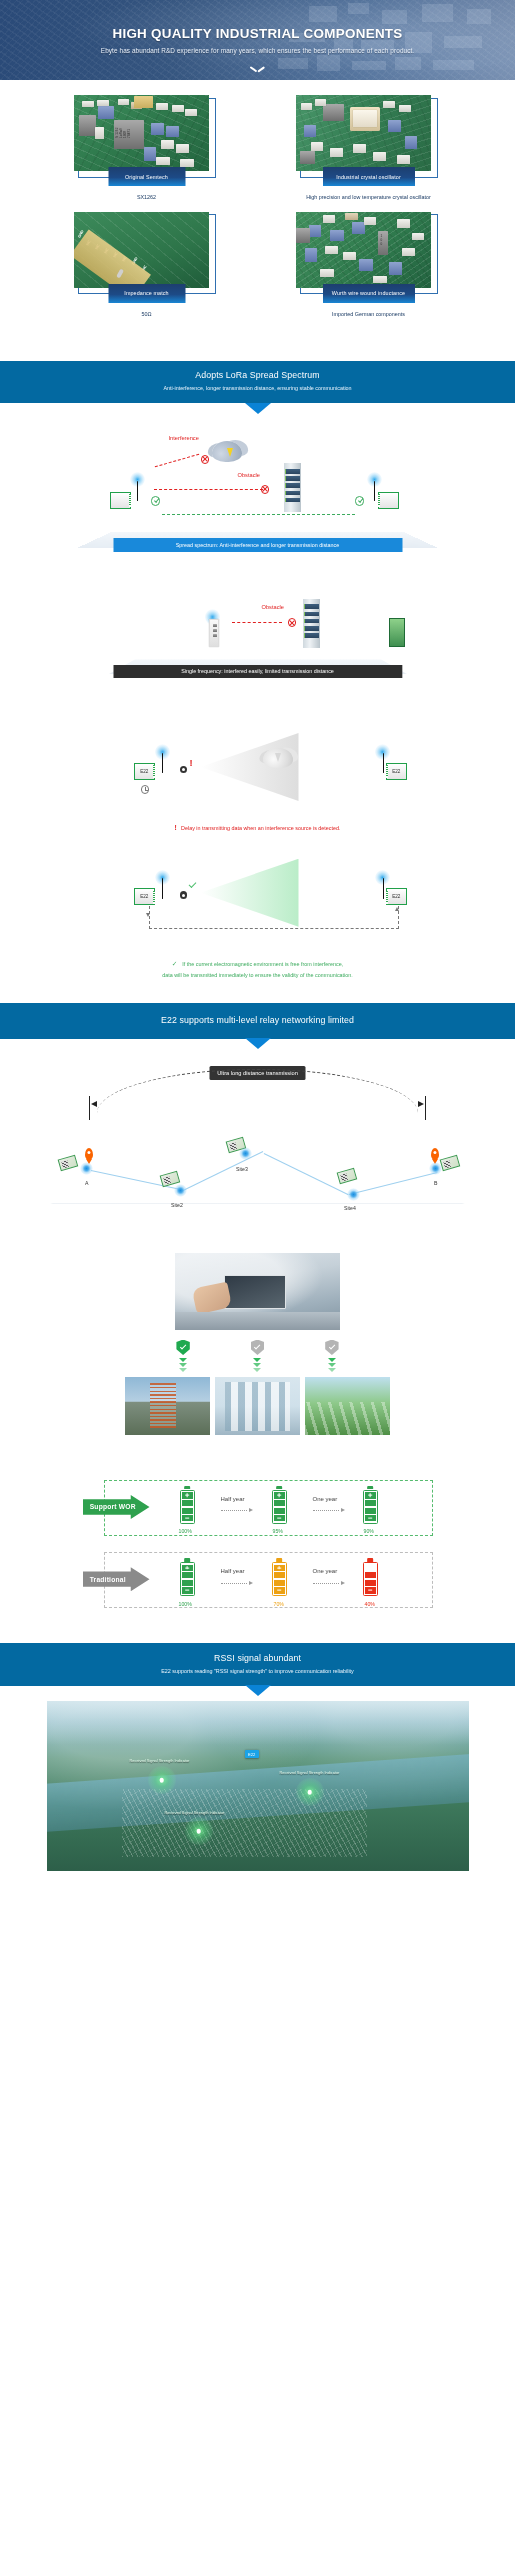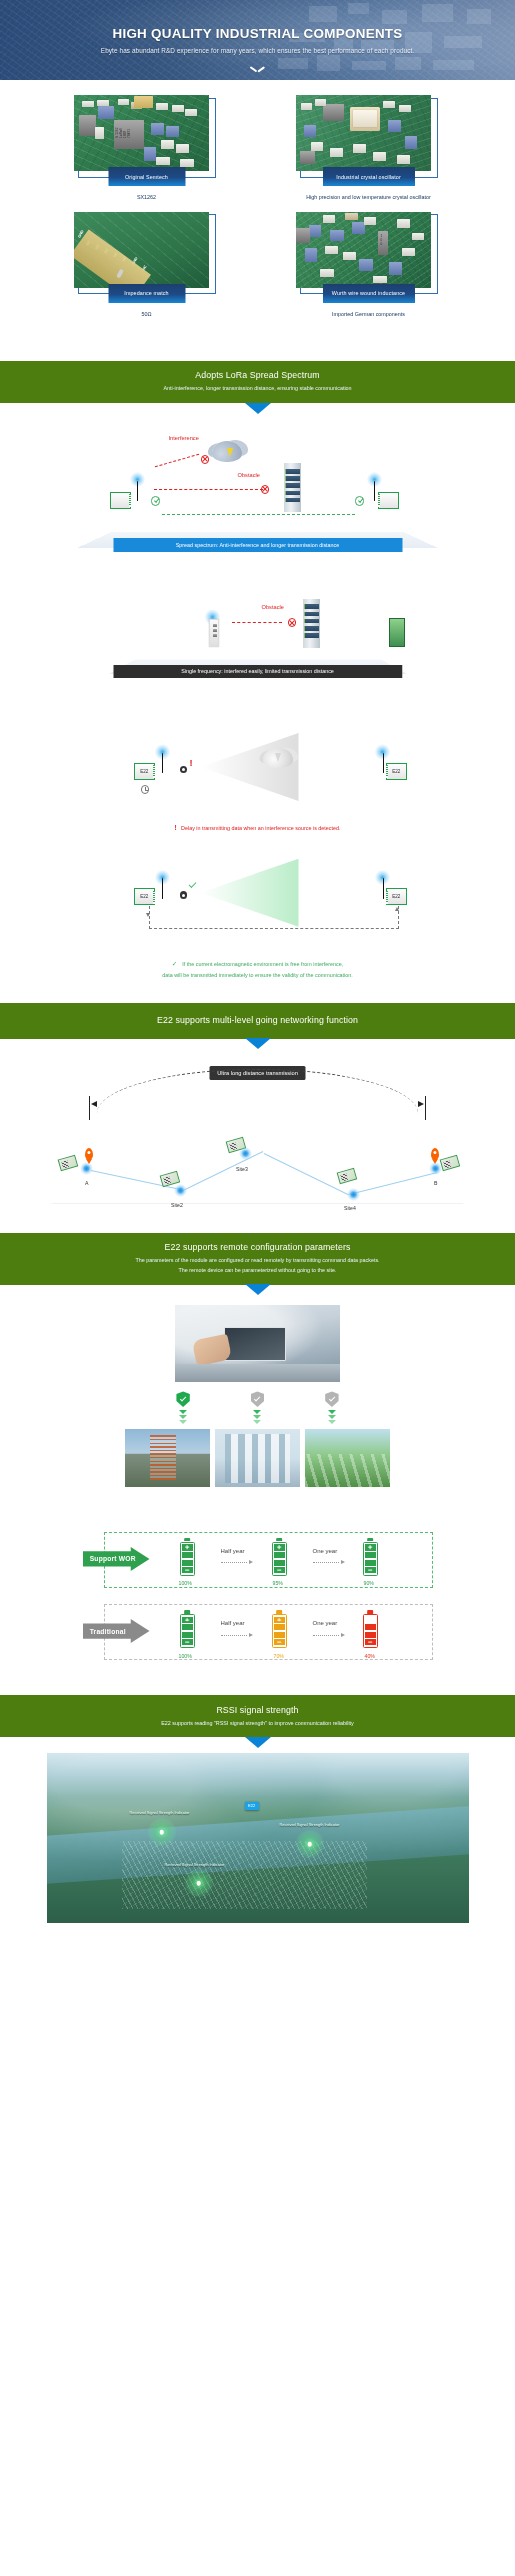--- a/index.html
+++ b/index.html
@@ -62,21 +62,21 @@
   .chev:before, .chev:after {
     content:""; position:absolute; top:0; width: 8.2px; height: 1.5px;
     background:#ffffff; border-radius: 1px;
   }
   .chev:before { left: -0.5px; transform: rotate(35deg); transform-origin: left center; }
   .chev:after  { right: -0.5px; transform: rotate(-35deg); transform-origin: right center; }
 
   
   .banner {
     position: relative;
-    background: #4d7c0f;
+    background: #0369a1;
     padding: 9.3px 0 10.3px;
     text-align: center;
     margin-top: 0;
   }
   .banner h2 {
     color: #fff; font-size: 8.8px; font-weight: normal; letter-spacing: 0.1px;
   }
   .banner .sub {
     color: #eaf4fd; font-size: 5.4px; margin-top: 4.1px; line-height: 1.55;
     font-weight: 400;
@@ -769,21 +769,21 @@
         <span style="color:#3cab5e;font-size:5.4px;margin-left:2.6px">If the current electromagnetic environment is free from interference,</span>
       </div>
       <div style="color:#3cab5e;font-size:5.4px">data will be transmitted immediately to ensure the validity of the communication.</div>
     </div>
   </section>
 
   <div class="spacer-md"></div>
 
   <section>
     <div class="banner" style="padding:12.4px 0 13.4px">
-      <h2>E22 supports multi-level going networking function</h2>
+      <h2>E22 supports multi-level relay networking limited</h2>
     </div>
 
     <div class="relay-wrap" style="width:453px;margin:17.5px auto 0">
       <div class="relay-grid"></div>
 
       <div class="pill" style="top:10.3px">Ultra long distance transmission</div>
       <div class="arc" style="left:66px;top:13.4px;width:321px;height:44px"></div>
       <div class="tick" style="left:58px;top:40px;height:24px"></div>
       <div class="tick" style="right:58px;top:40px;height:24px"></div>
       <div class="arrowL" style="left:60px;top:45px"></div>
@@ -814,25 +814,20 @@
       <div class="minimod" style="left:410px;top:101px"></div>
       <div class="pinmark" style="left:400px;top:92px"></div>
       <div class="node" style="left:398px;top:106px"></div>
       <div class="nodeLabel" style="left:403px;top:124px">B</div>
     </div>
   </section>
 
   <div class="spacer-md"></div>
 
   <section>
-    <div class="banner">
-      <h2>E22 supports remote configuration parameters</h2>
-      <div class="sub">The parameters of the module are configured or read remotely by transmitting command data packets.</div>
-      <div class="sub" style="margin-top:1.5px">The remote device can be parameterized without going to the site.</div>
-    </div>
 
     <div class="remote-wrap">
       <div class="laptop-photo">
         <div class="screen"></div>
         <div class="hand"></div>
         <div class="desk"></div>
       </div>
 
       <div class="chkrow">
         <div class="chkbadge">
@@ -951,21 +946,21 @@
         <div class="battpct" style="left:282px;top:54px;color:#e8301a">40%</div>
       </div>
 
     </div>
   </section>
 
   <div class="spacer-sm"></div>
 
   <section>
     <div class="banner">
-      <h2>RSSI signal strength</h2>
+      <h2>RSSI signal abundant</h2>
       <div class="sub">E22 supports reading "RSSI signal strength" to improve communication reliability</div>
     </div>
 
     <div class="map-wrap">
       <div class="map">
         <div class="mist"></div>
         <div class="water"></div>
         <div class="town"></div>
 
         <div class="rssiNode" style="left:101px;top:65px">

